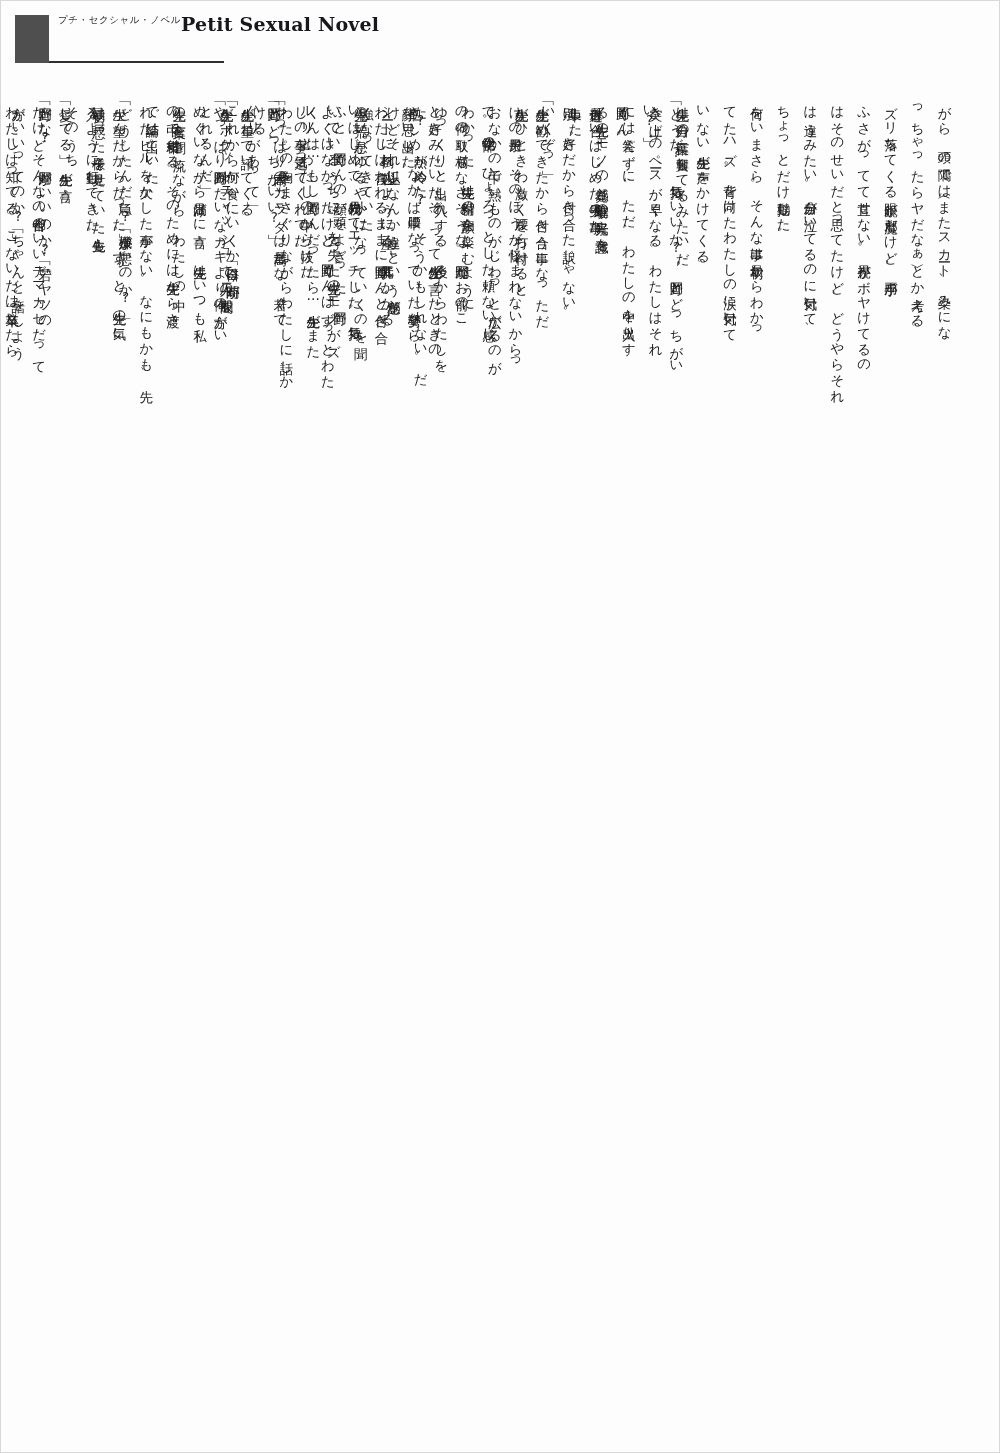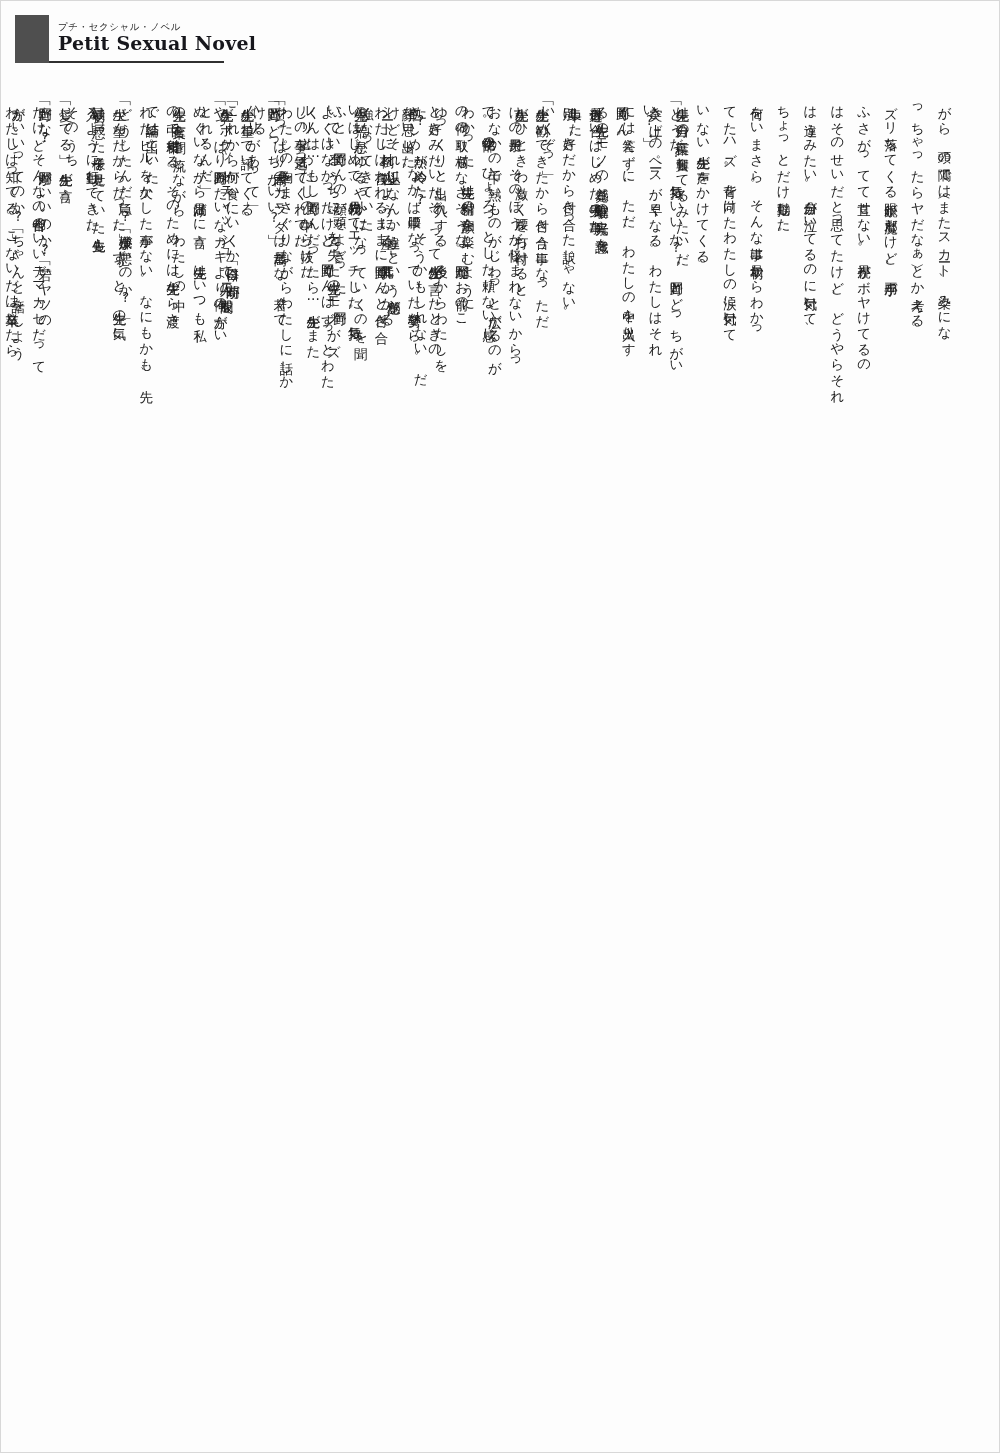--- a/index.html
+++ b/index.html
@@ -33,21 +33,21 @@
     display: flex;
     align-items: stretch;
   }
   .masthead .swatch {
     width: 34px;
     background: #4f4f4f;
   }
   .masthead .titles {
     margin-left: 9px;
     display: flex;
-    flex-direction: column;
+    flex-direction: row;
     justify-content: center;
     padding-bottom: 2px;
   }
   .masthead .kicker {
     font-size: 9.5px;
     letter-spacing: 0.06em;
     color: #2b2b2b;
     line-height: 1.1;
     margin-bottom: 2px;
     white-space: nowrap;

